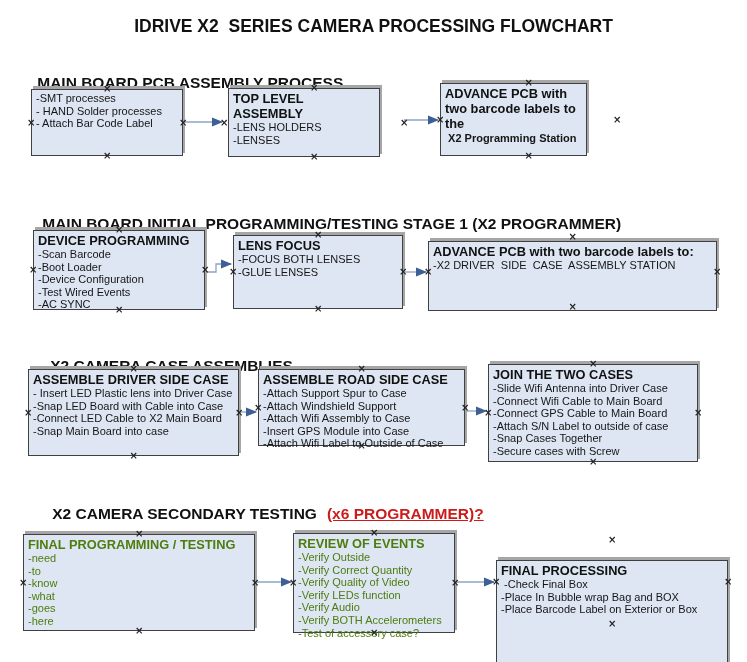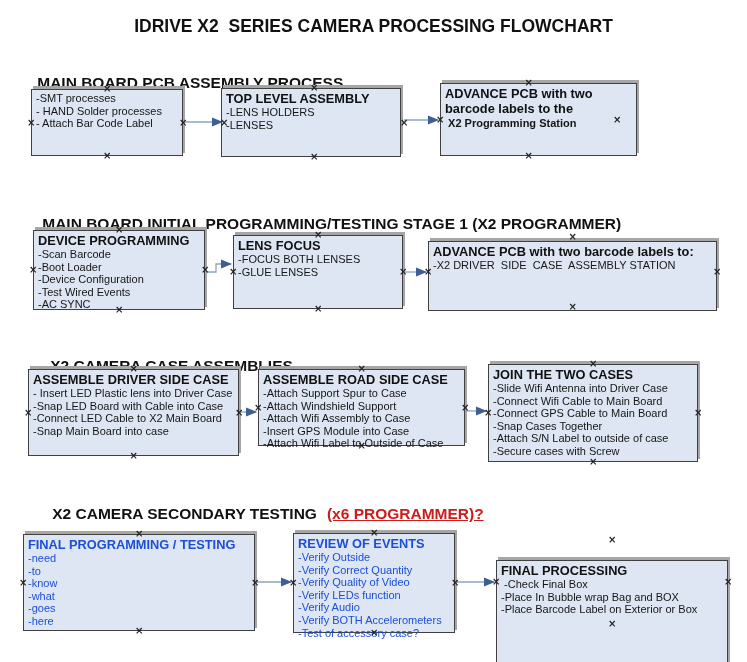--- a/index.html
+++ b/index.html
@@ -10,21 +10,21 @@
          font-weight:bold;font-size:17.5px;color:#111;white-space:pre;}
 
   .heading{position:absolute;font-weight:bold;font-size:15.5px;color:#111;white-space:pre;}
   .heading .sfx-red{color:#cb1b1b;margin-left:10px;text-decoration:underline;}
 
   .box{position:absolute;background:#dde6f2;border:1.6px solid #404040;
        box-shadow:2px -3px 0 #a6a6a6;padding:2px 5px 2px 4px;
        box-sizing:border-box;z-index:2;overflow:visible;}
   .box-title{font-weight:bold;font-size:12.8px;line-height:15px;color:#111;}
   .line{font-size:11px;line-height:12.6px;color:#161616;white-space:pre;}
-  .red .box-title,.red .line{color:#1d4ed8;}
+  .red .box-title,.red .line{color:#4d7c0f;}
   .bold-body .line{font-weight:bold;font-size:11px;line-height:15px;}
 
   .arrows{position:absolute;left:0;top:0;z-index:1;pointer-events:none;}
   .anchor{position:absolute;font-size:10px;font-weight:bold;color:#222;
           line-height:1;z-index:4;font-family:"DejaVu Sans",sans-serif;}
 </style>
 </head>
 <body>
 
 <div class="page">
@@ -44,28 +44,28 @@
     <span>X2 CAMERA SECONDARY TESTING</span><span class="sfx-red">(x6 PROGRAMMER)?</span>
   </div>
 
   <div class="box" style="left:31px;top:89px;width:152px;height:67px">
     <div class="box-lines">
         <div class="line">-SMT processes</div>
         <div class="line">- HAND Solder processes</div>
         <div class="line">- Attach Bar Code Label</div>
       </div>
   </div>
-  <div class="box" style="left:221px;top:88px;width:180px;height:69px">
+  <div class="box" style="left:228px;top:88px;width:152px;height:69px">
     <div class="box-title">TOP LEVEL ASSEMBLY</div>
     <div class="box-lines">
         <div class="line">-LENS HOLDERS</div>
         <div class="line">-LENSES</div>
       </div>
   </div>
-  <div class="box bold-body" style="left:440px;top:83px;width:197px;height:73px">
+  <div class="box bold-body" style="left:440px;top:83px;width:147px;height:73px">
     <div class="box-title">ADVANCE PCB with two barcode labels to the</div>
     <div class="box-lines">
         <div class="line"> X2 Programming Station</div>
       </div>
   </div>
 
   <div class="box" style="left:33px;top:230px;width:172px;height:80px">
     <div class="box-title">DEVICE PROGRAMMING</div>
     <div class="box-lines">
         <div class="line">-Scan Barcode</div>
@@ -107,22 +107,22 @@
         <div class="line">-Insert GPS Module into Case</div>
         <div class="line">-Attach Wifi Label to Outside of Case</div>
       </div>
   </div>
   <div class="box" style="left:488px;top:364px;width:210px;height:98px">
     <div class="box-title">JOIN THE TWO CASES</div>
     <div class="box-lines">
         <div class="line">-Slide Wifi Antenna into Driver Case</div>
         <div class="line">-Connect Wifi Cable to Main Board</div>
         <div class="line">-Connect GPS Cable to Main Board</div>
+        <div class="line">-Attach S/N Label to outside of case</div>
         <div class="line">-Snap Cases Together</div>
-        <div class="line">-Attach S/N Label to outside of case</div>
         <div class="line">-Secure cases with Screw</div>
       </div>
   </div>
 
   <div class="box red" style="left:23px;top:534px;width:232px;height:97px">
     <div class="box-title">FINAL PROGRAMMING / TESTING</div>
     <div class="box-lines">
         <div class="line">-need</div>
         <div class="line">-to</div>
         <div class="line">-know</div>

